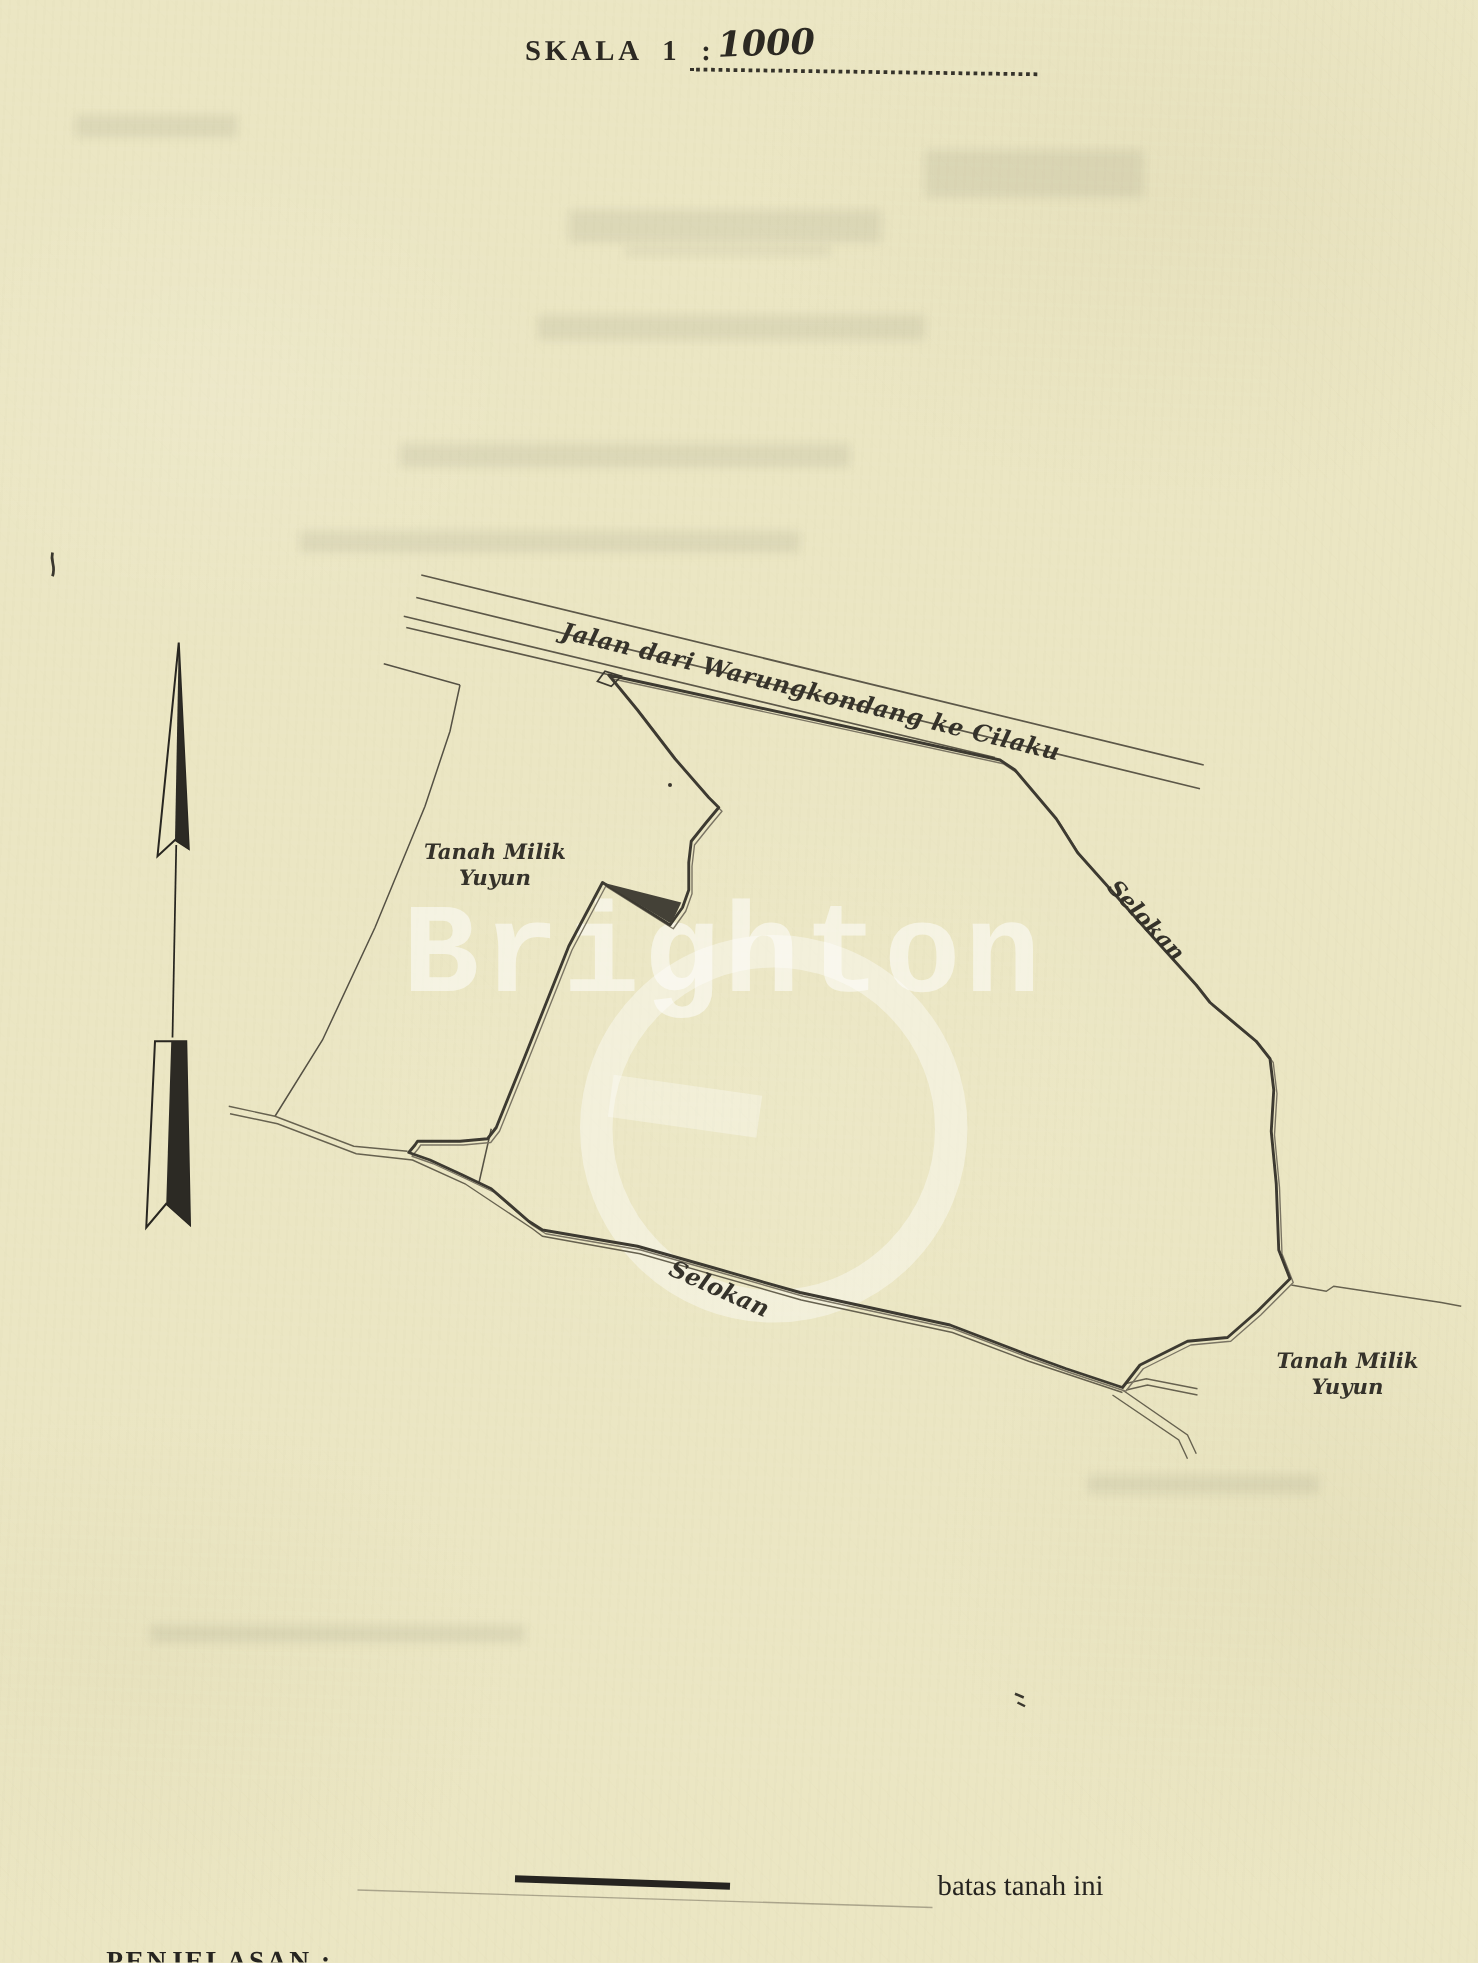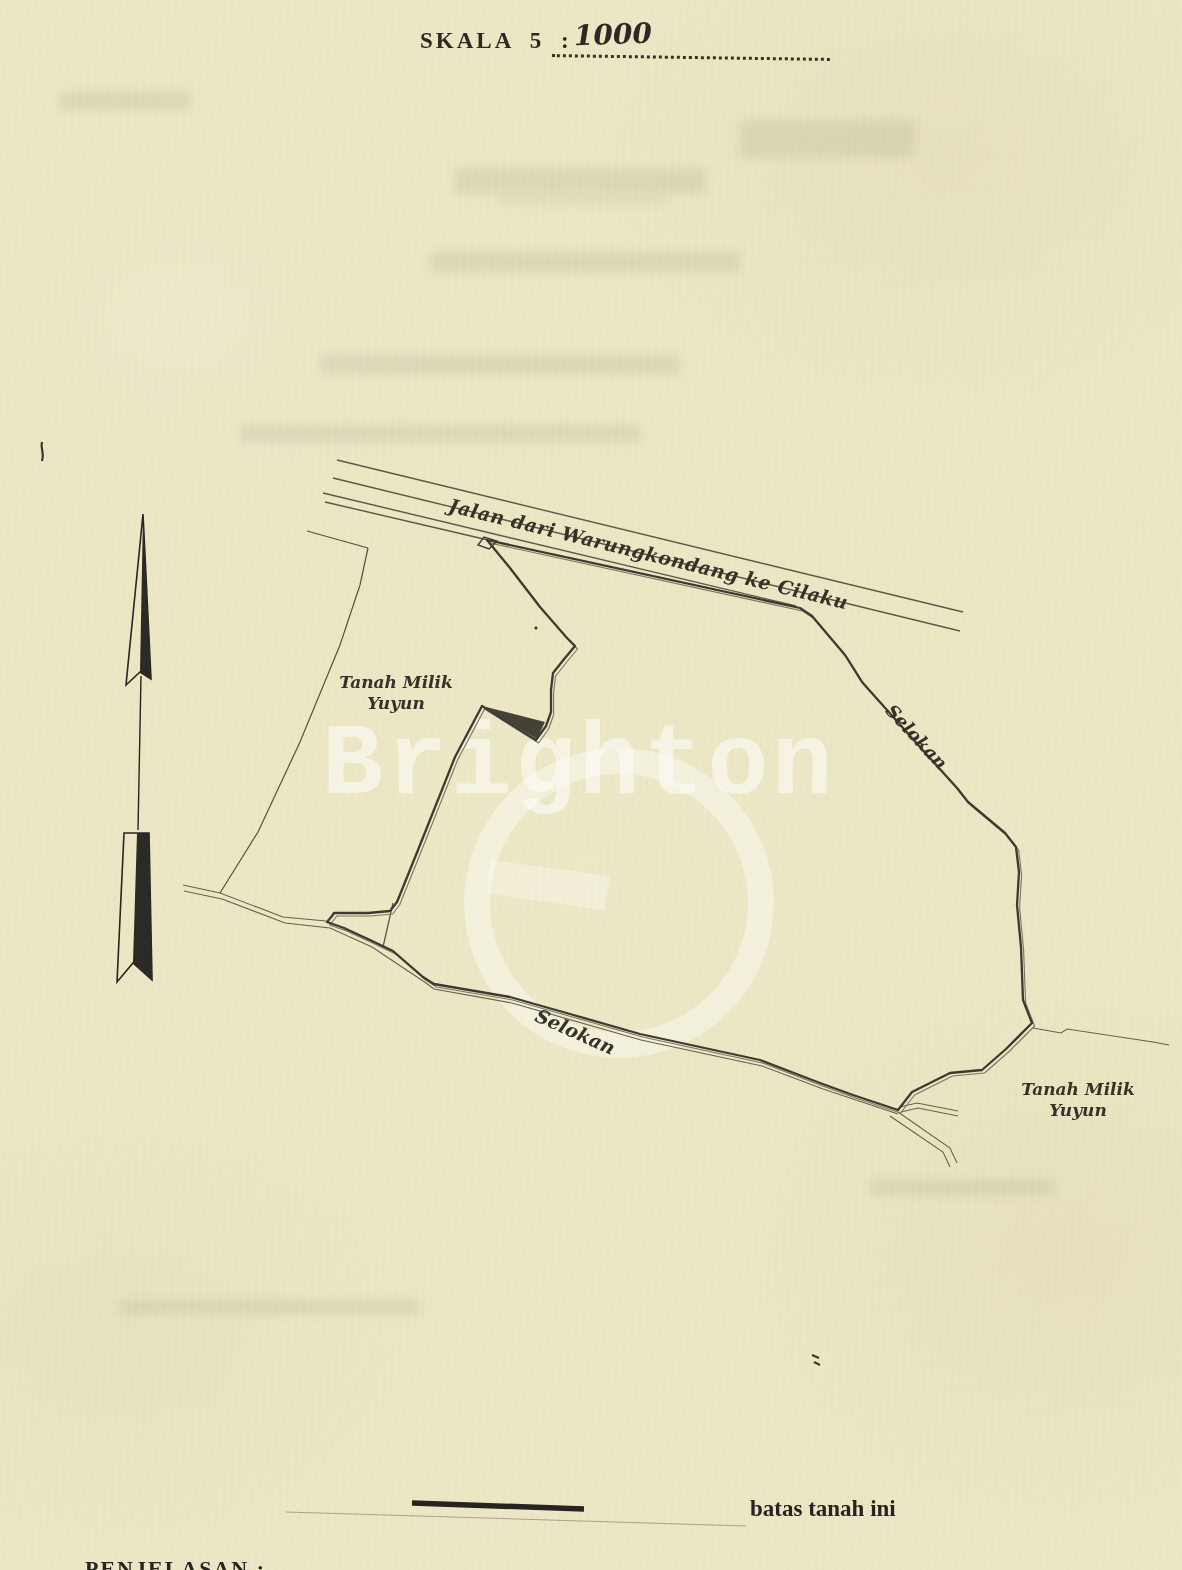--- a/index.html
+++ b/index.html
@@ -39,21 +39,21 @@
   .title{left:420px;top:28px;font-size:23px;font-weight:bold;letter-spacing:3px;word-spacing:8px;color:#2c2922;}
   .scale-val{left:574px;top:18px;font-size:28px;transform:rotate(-2deg);color:#2c2922;}
   .dots{position:absolute;left:552px;top:36px;width:278px;height:20px;border-bottom:3.5px dotted #35322a;transform:rotate(0.8deg);}
   .road-lbl{left:452px;top:494px;font-size:19px;transform:rotate(13.8deg);transform-origin:left top;white-space:nowrap;letter-spacing:.5px;}
   .selokan-r{left:897px;top:700px;font-size:18px;transform:rotate(47deg);transform-origin:left top;}
   .selokan-b{left:541px;top:1004px;font-size:19px;transform:rotate(24deg);transform-origin:left top;}
   .owner{width:140px;text-align:center;font-size:17px;line-height:21px;}
   .owner-left{left:326px;top:672px;}
   .owner-right{left:1008px;top:1079px;}
   .legend-lbl{left:85px;top:1556px;font-size:22px;font-weight:bold;letter-spacing:2px;color:#262420;}
-  .legend-val{left:750px;top:1496px;font-size:23px;font-weight:bold;color:#262420;}
+  .legend-val{left:750px;top:1496px;font-size:23px;font-weight:normal;color:#262420;}
 </style>
 </head>
 <body>
 
 <div class="paper"></div>
 <div class="grain"></div>
 
 <div class="ghost" style="left:455px;top:168px;width:250px;height:26px;"></div>
 <div class="ghost" style="left:500px;top:198px;width:165px;height:6px;"></div>
 <div class="ghost" style="left:430px;top:252px;width:310px;height:20px;"></div>
@@ -126,21 +126,21 @@
     <path d="M412,1503 L584,1509" stroke="#262420" stroke-width="5.5" fill="none"></path>
   </g>
 
   <g stroke="#3a372e" fill="none">
     <path d="M42,442 C40,450 45,452 42,461" stroke-width="2.2"></path>
     <path d="M812,1355 l7,3 m-5,4 l6,3" stroke-width="2"></path>
     <circle cx="536" cy="628" r="1.6" fill="#3a372e" stroke="none"></circle>
   </g>
 </svg>
 
-<div class="lbl title">SKALA 5 :</div>
+<div class="lbl title">SKALA 1 :</div>
 <div class="lbl scale-val script">1000</div>
 <div class="dots"></div>
 
 <div class="lbl road-lbl script">Jalan dari Warungkondang ke Cilaku</div>
 <div class="lbl selokan-r script">Selokan</div>
 <div class="lbl selokan-b script">Selokan</div>
 
 <div class="lbl owner owner-left script">
   <div>Tanah Milik</div>
   <div>Yuyun</div>

